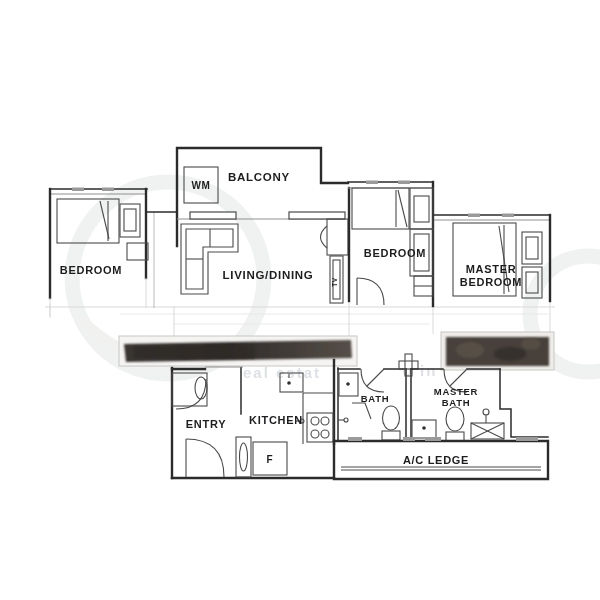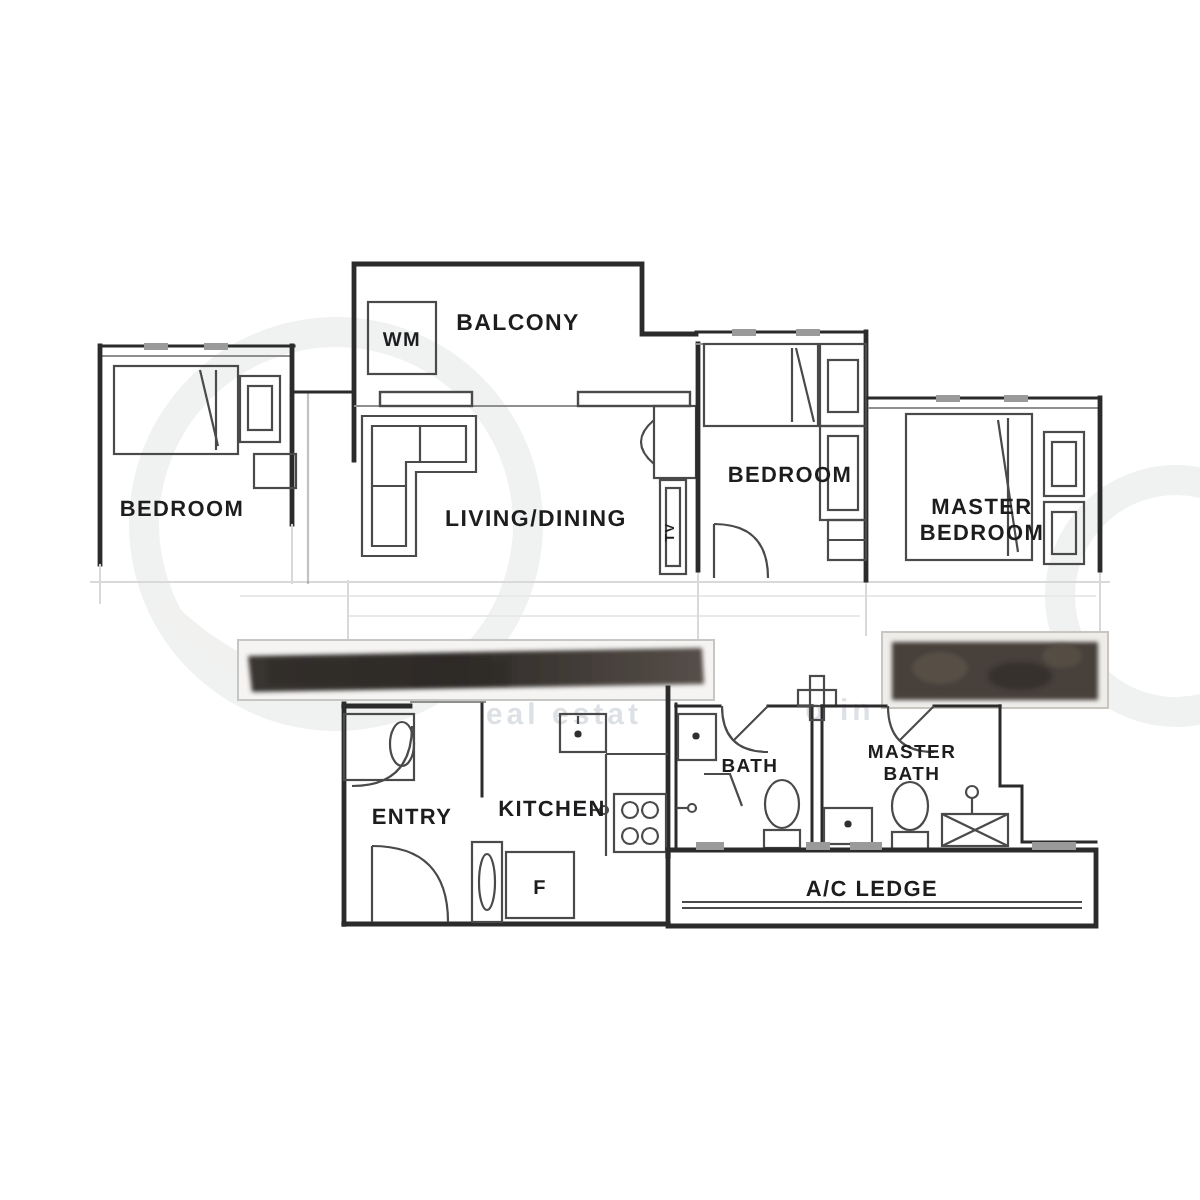--- a/index.html
+++ b/index.html
@@ -1,16 +1,16 @@
 <!DOCTYPE html>
 <html style="--wall: #2b2b2b; --furniture: #4a4a4a; --label: #1d1d1f; --redaction-bar: #47403a; --watermark-grey: #c7cdd3; --background: #ffffff;"><head>
 <meta charset="utf-8">
 <style>
   html,body { margin:0; padding:0; background:#fff; }
-  .canvas { position:relative; width:600px; height:514px; background:var(--background,#fff); overflow:hidden; }
+  .canvas { position:relative; width:600px; height:514px; background:var(--background,#fff); overflow:hidden;margin-top:16px; }
   svg { display:block; }
   .label { font-family:"Liberation Sans",sans-serif; font-weight:bold; fill:var(--label,#1d1d1f);
            text-anchor:middle; letter-spacing:0.7px; }
   .l12 { font-size:11.5px; }
   .l11 { font-size:11px; }
   .l10 { font-size:10px; }
   .l9  { font-size:9.5px; }
   .wall  { stroke:var(--wall,#2b2b2b); stroke-width:2.4; fill:none; stroke-linecap:square; }
   .wall2 { stroke:var(--wall,#2b2b2b); stroke-width:1.5; fill:none; stroke-linecap:square; }
   .thin  { stroke:#8f8f8f; stroke-width:1.1; fill:none; }

